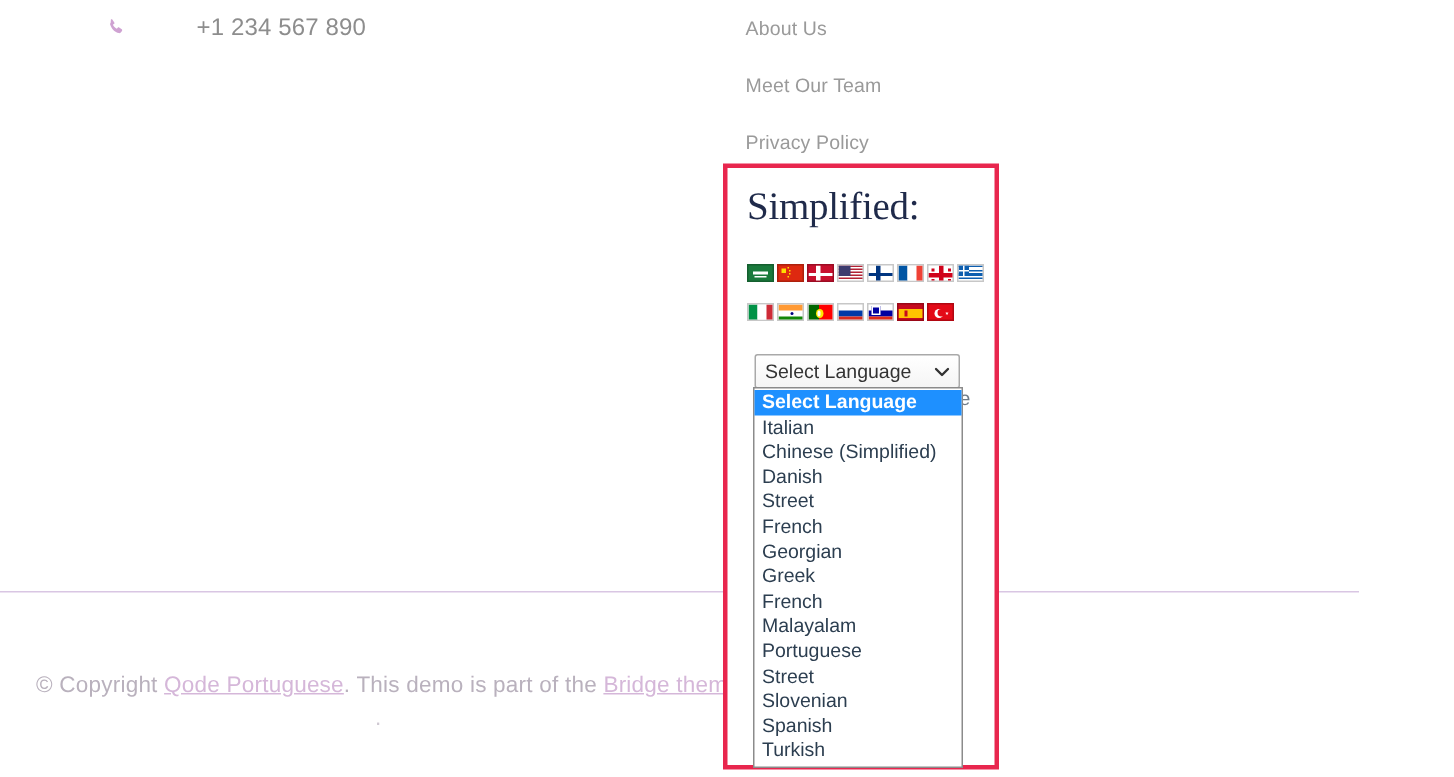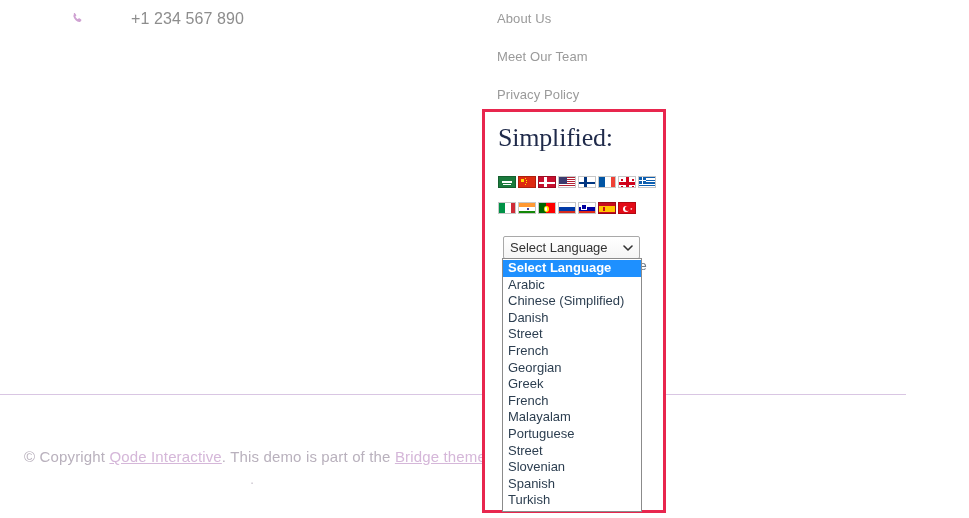--- a/index.html
+++ b/index.html
@@ -325,21 +325,21 @@
     <a class="footer-link" href="#">About Us</a>
     <a class="footer-link" href="#">Meet Our Team</a>
     <a class="footer-link" href="#">Privacy Policy</a>
   </div>
 
 </div>
 
 <div class="divider"></div>
 
 <div class="copyright">
-  <span>© Copyright </span><a href="#">Qode Interactive</a><span>. This demo is part of the </span><a href="#">Bridge theme</a>
+  <span>© Copyright </span><a href="#">Qode Portuguese</a><span>. This demo is part of the </span><a href="#">Bridge theme</a>
 </div>
 <div class="copyright-period">.</div>
 
 <div class="translate-box">
 
   <div class="translate-title">Simplified:</div>
 
   <div class="flags">
     <div class="flag-row">
       <span class="flag f-sa" title="Arabic"><i class="bar"></i><i class="bar2"></i></span><span class="flag f-cn" title="Chinese (Simplified)"><i class="star"></i><i class="s2"></i><i class="s3"></i><i class="s4"></i><i class="s5"></i></span><span class="flag f-dk" title="Danish"><i class="h"></i><i class="v"></i></span><span class="flag f-us" title="English"><i class="s" style="top:0"></i><i class="s" style="top:2px"></i><i class="s" style="top:4px"></i><i class="s" style="top:6px"></i><i class="s" style="top:8px"></i><i class="s" style="top:10px"></i><i class="canton"></i></span><span class="flag f-fi" title="Finnish"><i class="h"></i><i class="v"></i></span><span class="flag f-fr" title="French"><i class="a"></i><i class="b"></i><i class="c"></i></span><span class="flag f-ge" title="Georgian"><i class="h"></i><i class="v"></i><i class="q" style="left:2px;top:1.5px"></i><i class="q" style="left:13px;top:1.5px"></i><i class="q" style="left:2px;top:8.5px"></i><i class="q" style="left:13px;top:8.5px"></i></span><span class="flag f-gr" title="Greek"><i class="s" style="top:0"></i><i class="s" style="top:2.7px"></i><i class="s" style="top:5.4px"></i><i class="s" style="top:8.1px"></i><i class="s" style="top:10.6px"></i><i class="canton"></i><i class="cx"></i><i class="cy"></i></span>
@@ -357,21 +357,21 @@
       <span class="select-arrow">
         <svg width="10" height="10" viewBox="0 0 10 10">
             <path d="M1 3l4 4 4-4" stroke="#333" stroke-width="1.6" fill="none" stroke-linecap="round" stroke-linejoin="round"></path>
           </svg>
       </span>
     </div>
   </div>
 
   <div class="dropdown-list">
       <div class="dd-option selected">Select Language</div>
-      <div class="dd-option">Arabic</div>
+      <div class="dd-option">Italian</div>
       <div class="dd-option">Chinese (Simplified)</div>
       <div class="dd-option">Danish</div>
       <div class="dd-option">Street</div>
       <div class="dd-option">French</div>
       <div class="dd-option">Georgian</div>
       <div class="dd-option">Greek</div>
       <div class="dd-option">French</div>
       <div class="dd-option">Malayalam</div>
       <div class="dd-option">Portuguese</div>
       <div class="dd-option">Street</div>

